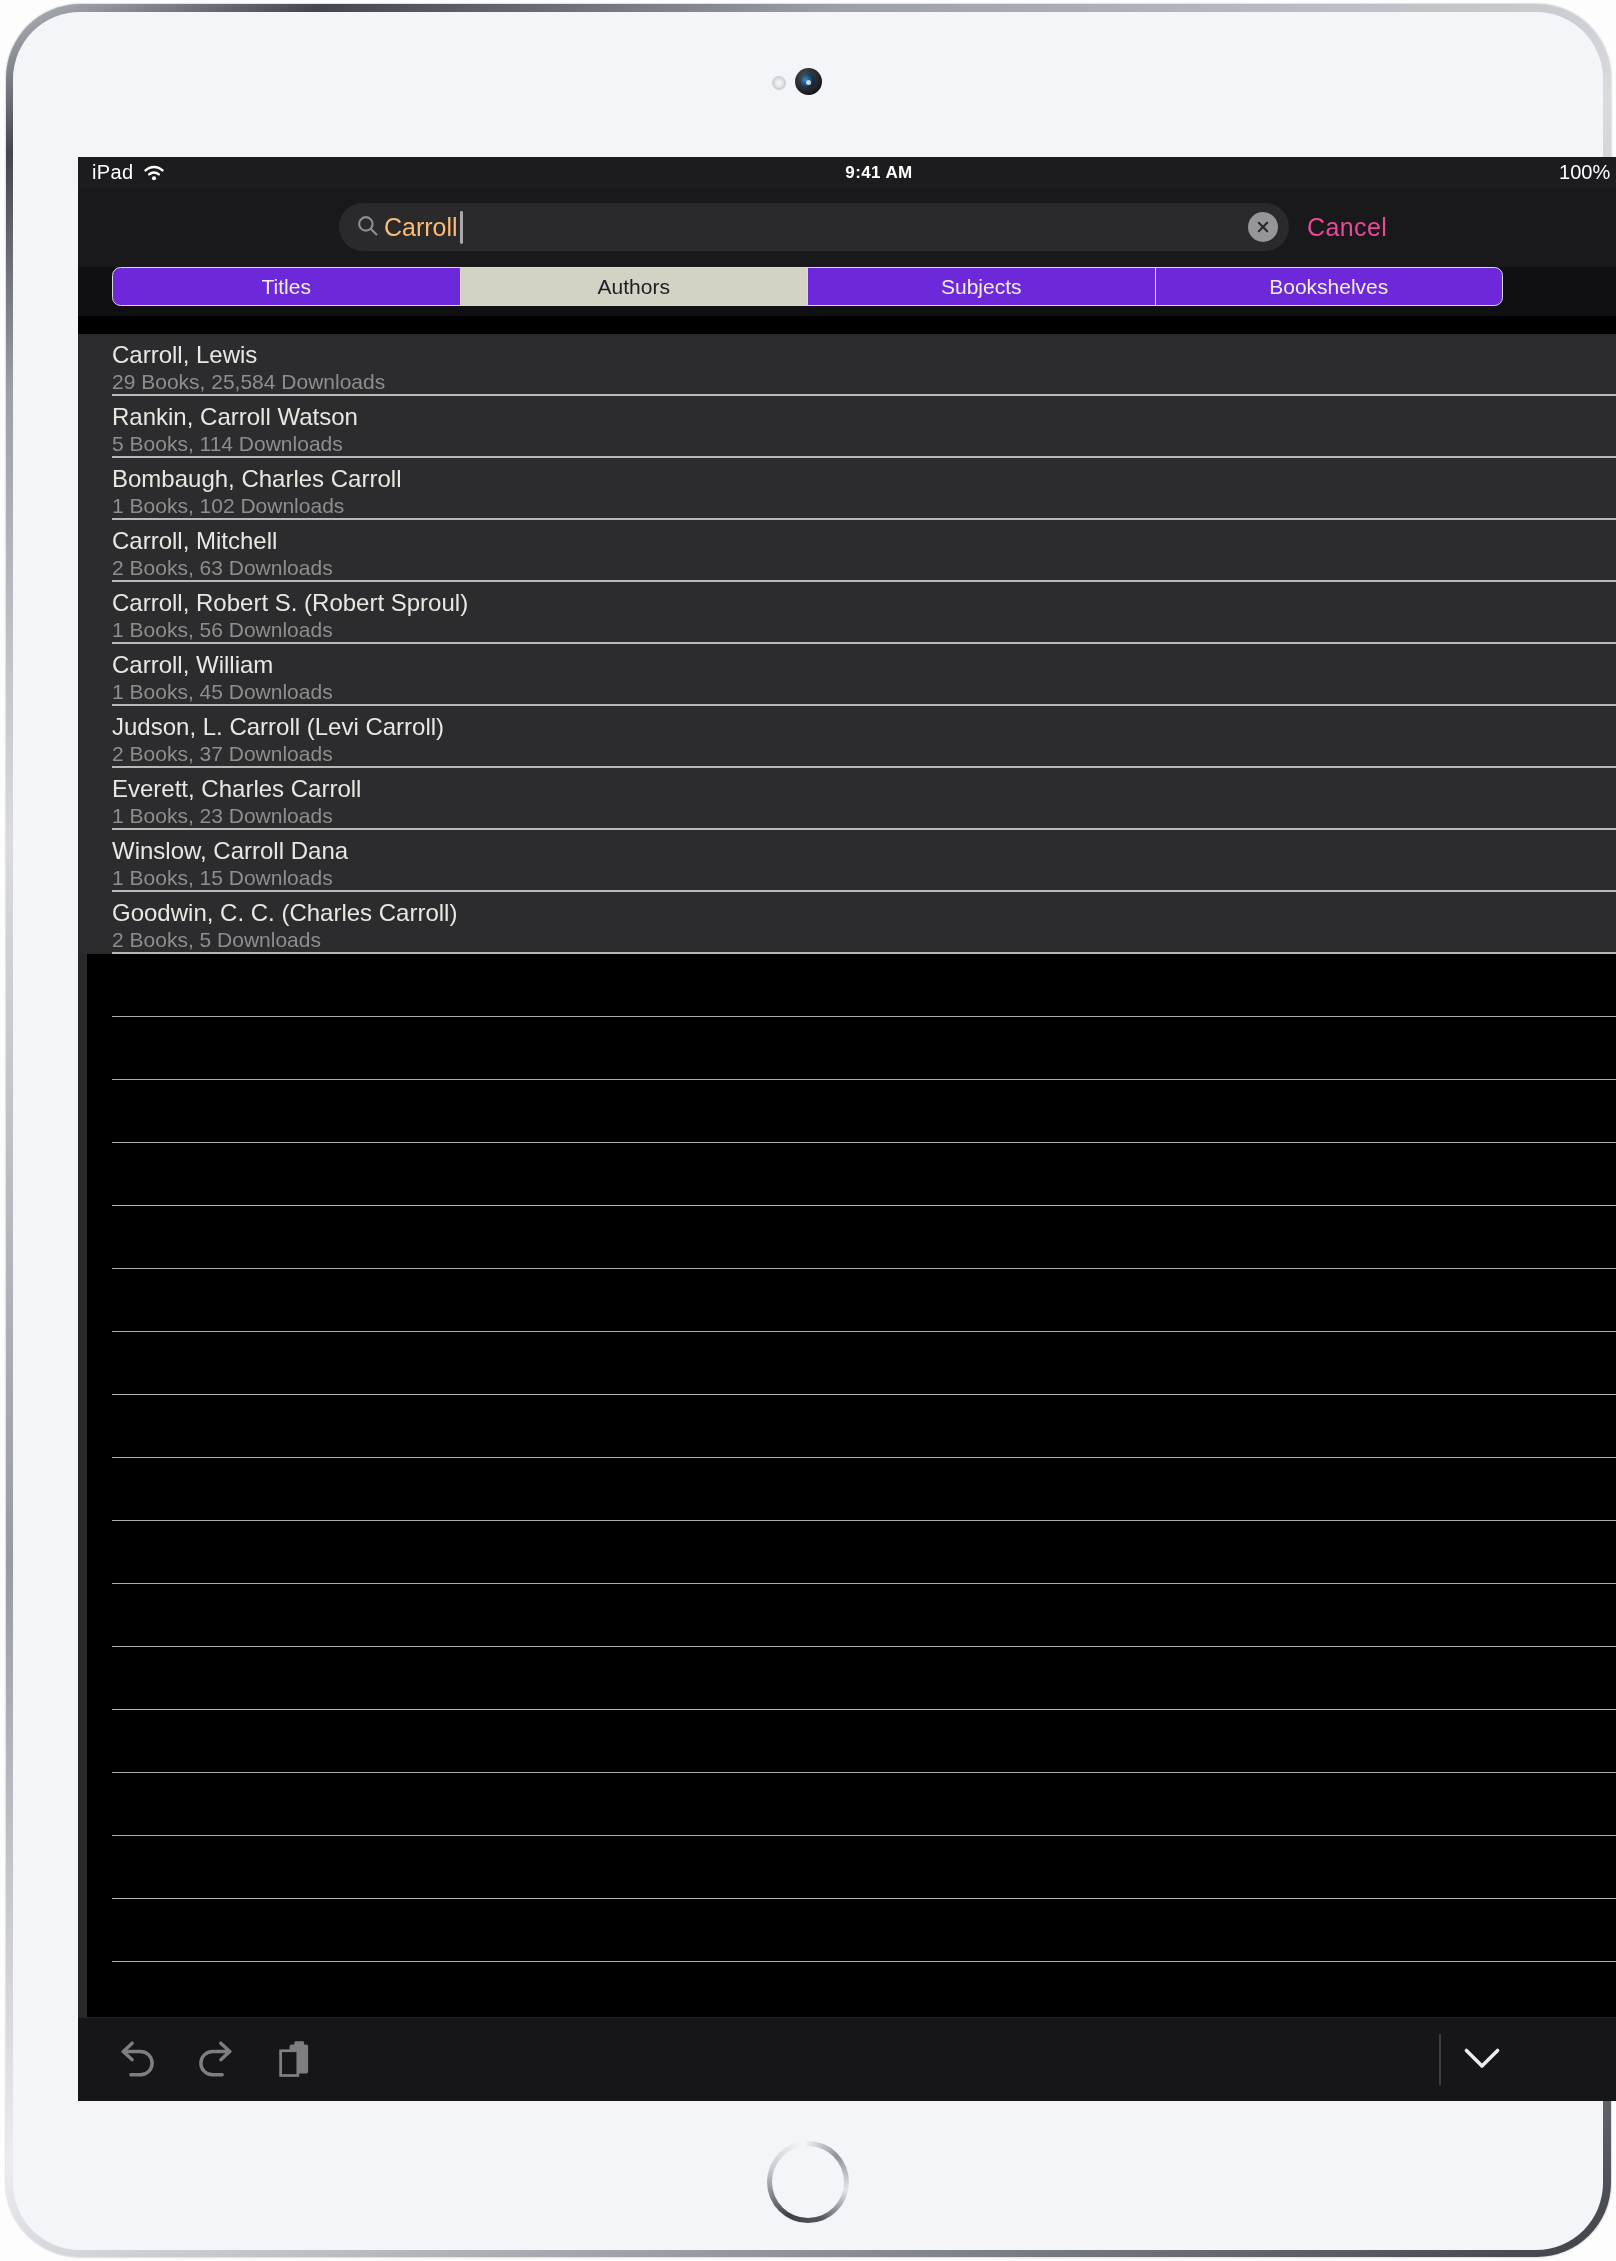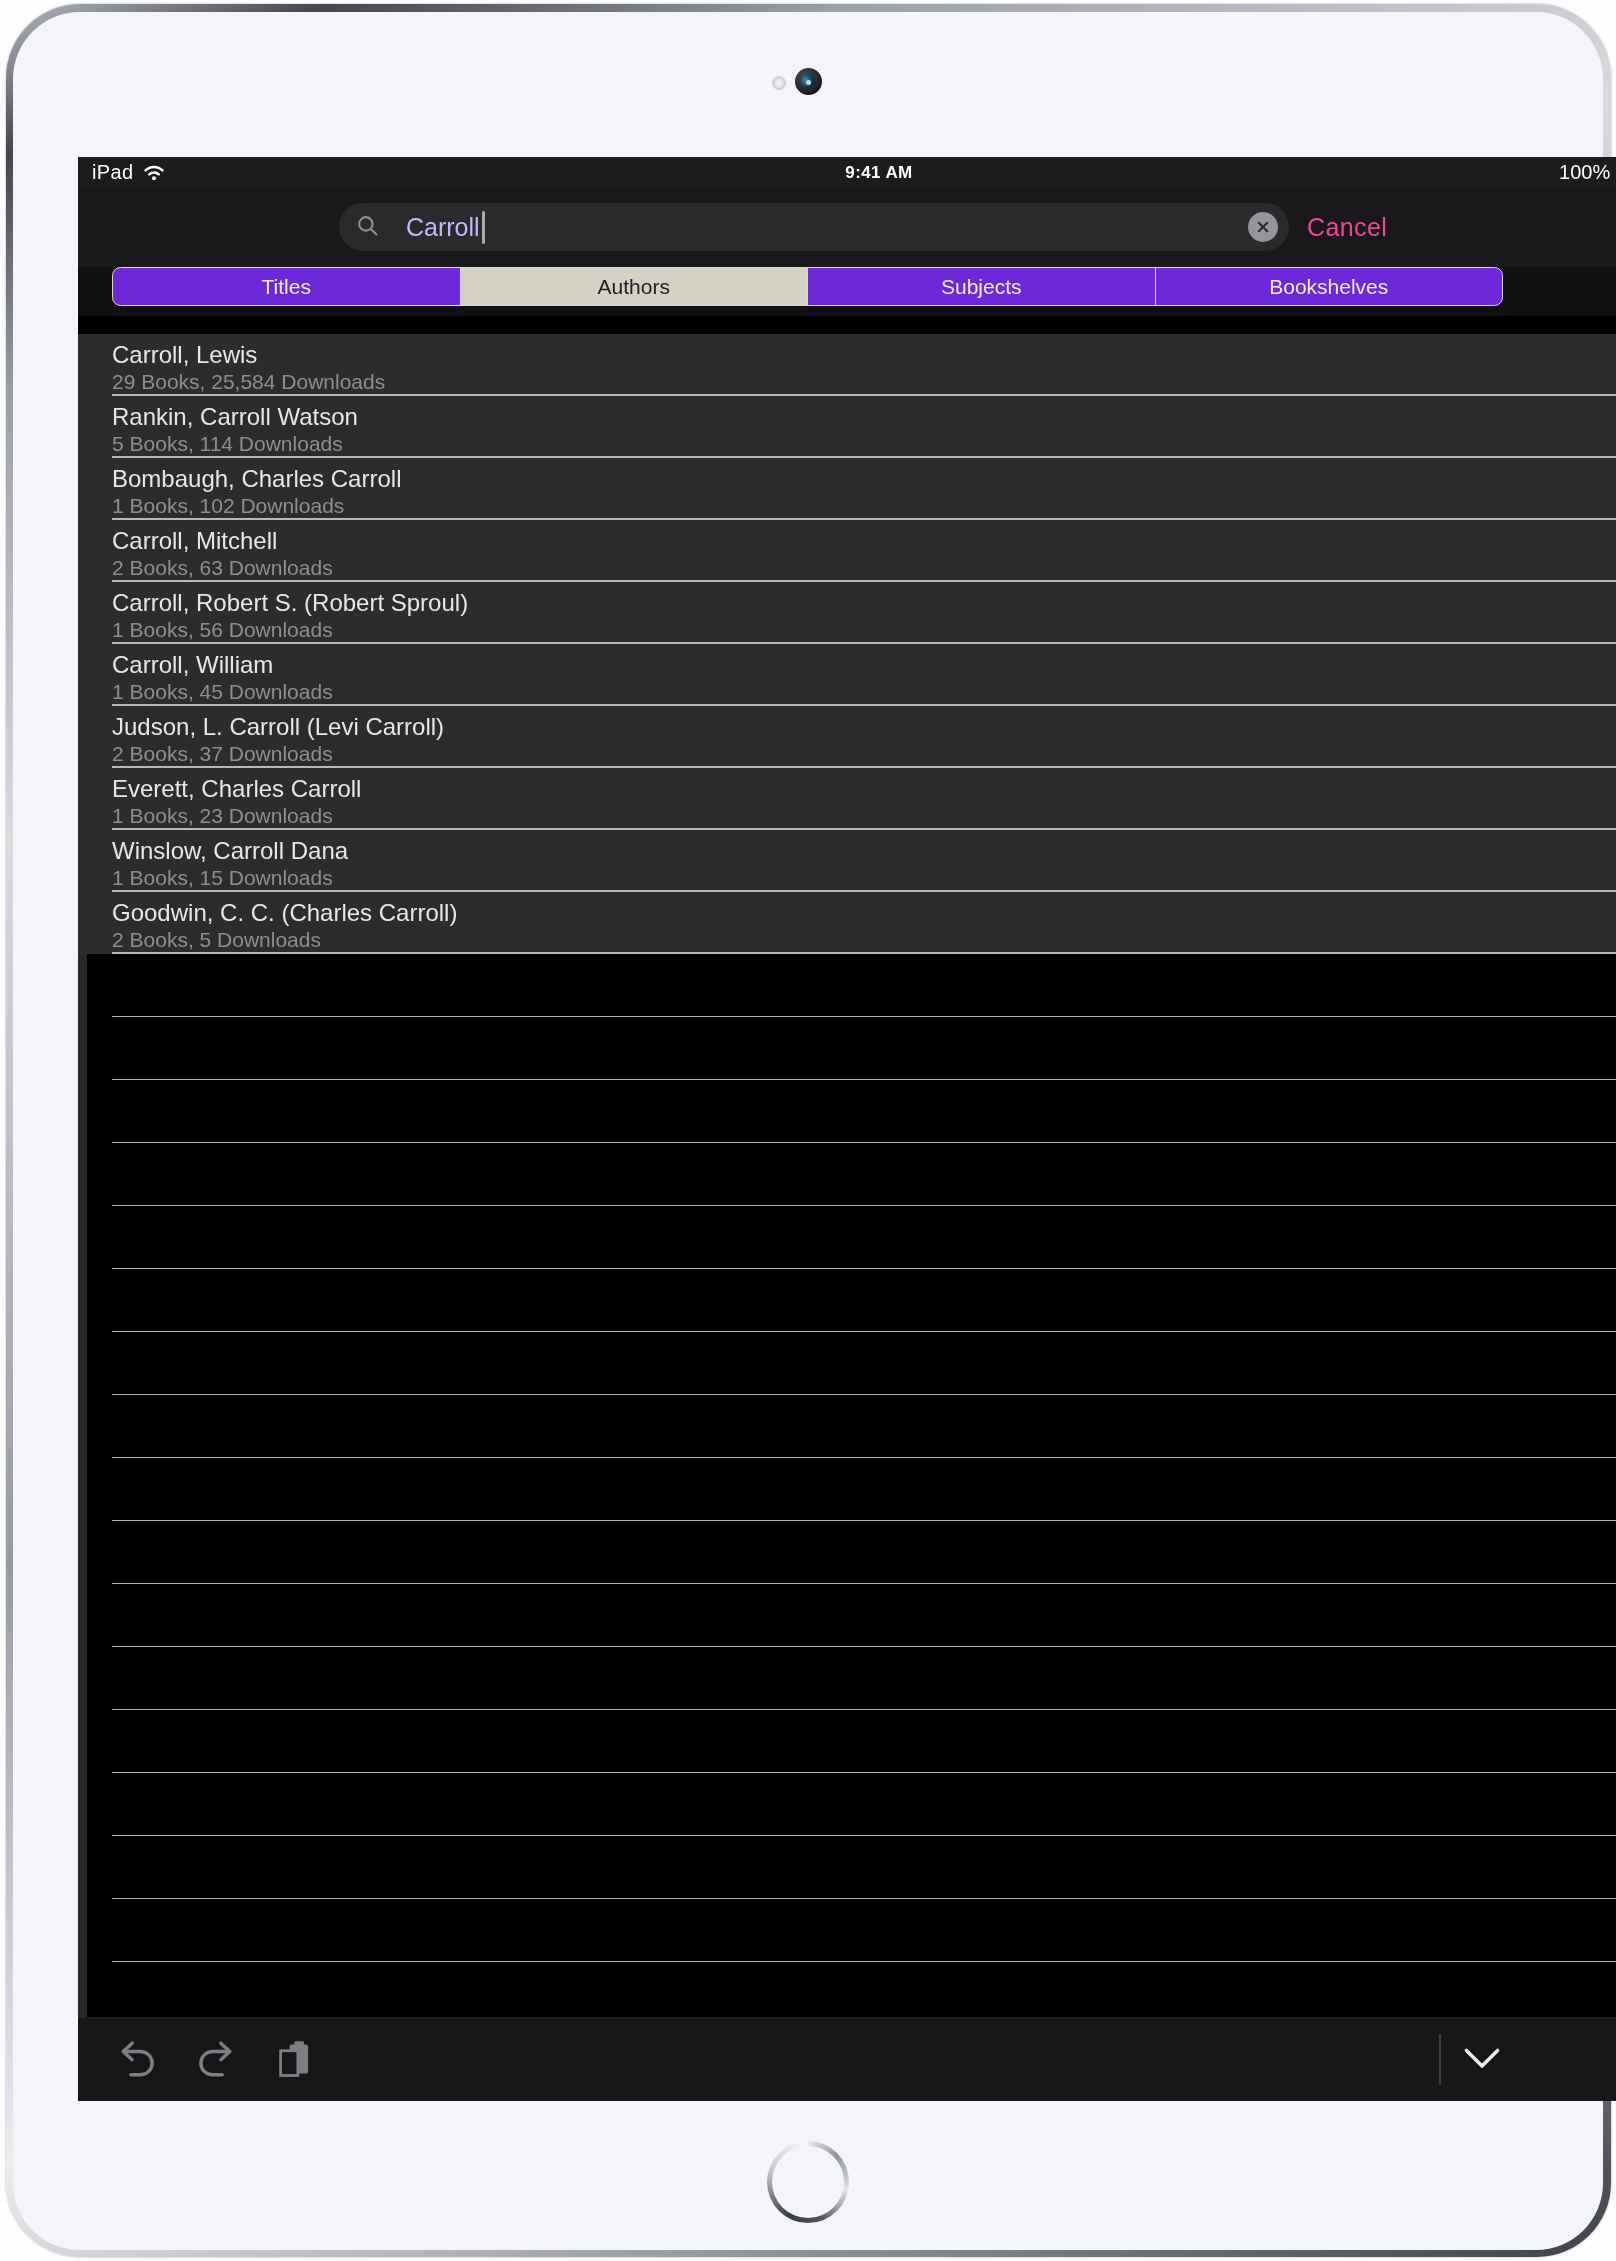--- a/index.html
+++ b/index.html
@@ -57,21 +57,21 @@
   .battery{position:relative;width:35px;height:17.7px;border:1.4px solid #eceded;border-radius:5px;}
   .battery .fill{position:absolute;inset:1.4px;background:#fff;border-radius:2.8px;}
   .battery .nub{position:absolute;right:-5px;top:5px;width:2.8px;height:7.8px;background:#eceded;border-radius:0 2.1px 2.1px 0;}
 
   
   .search-row{height:79px;background:#19191b;position:relative;flex:0 0 auto;}
   .search-field{
     position:absolute;left:261px;top:15px;width:950px;height:48px;
     background:#2a2a2c;border-radius:24px;display:flex;align-items:center;padding-left:17px;box-sizing:border-box;
   }
-  .search-text{font-size:25px;color:#c4b5fd;margin-left:26px;}
+  .search-text{font-size:25px;color:#fdba74;margin-left:4px;}
   .caret{width:2.8px;height:33px;background:#a9a9ad;margin-left:2.8px;border-radius:1.4px;}
   .clear-btn{
     position:absolute;right:10.6px;top:9.2px;width:30px;height:30px;border-radius:50%;
     background:#95959a;display:flex;align-items:center;justify-content:center;
   }
   .cancel-btn{
     position:absolute;left:1229px;top:0;height:79px;display:flex;align-items:center;
     font-size:25px;color:#ec4899;letter-spacing:0.4px;
   }
 

